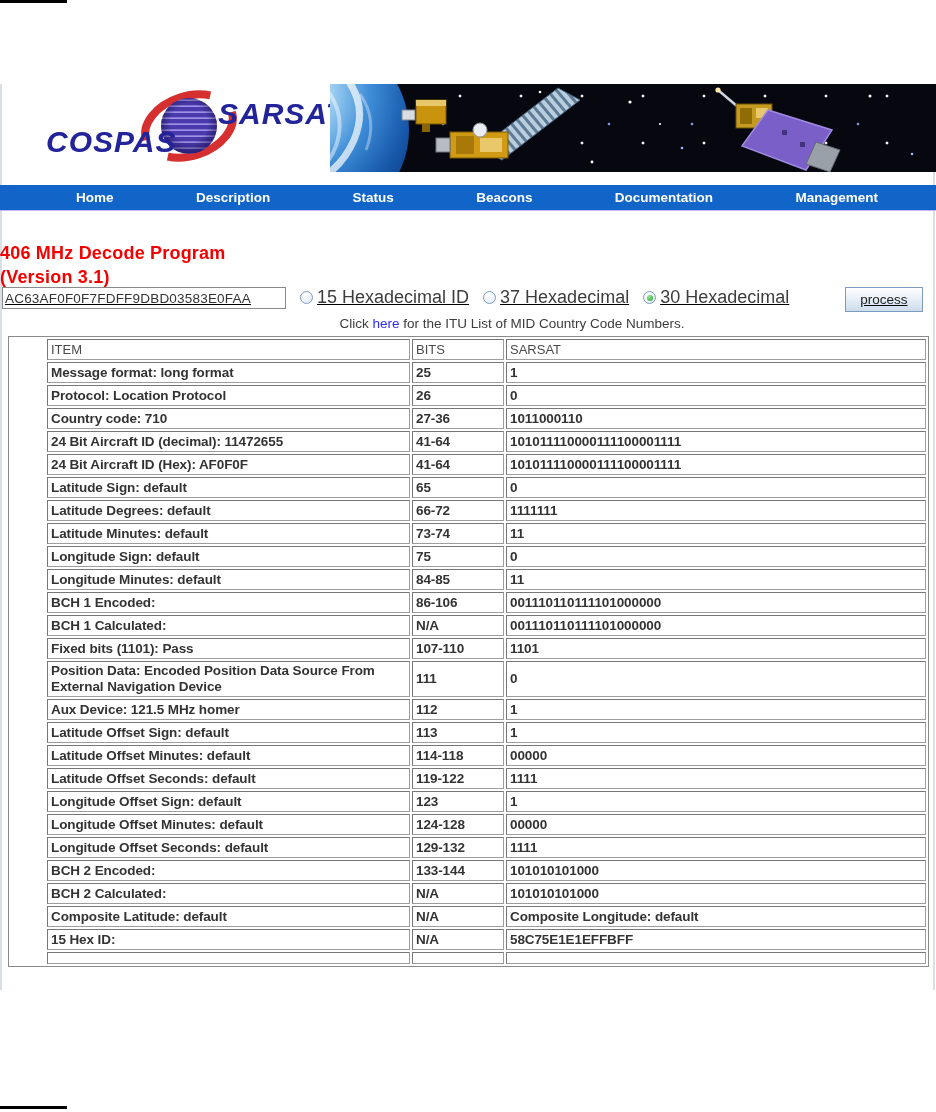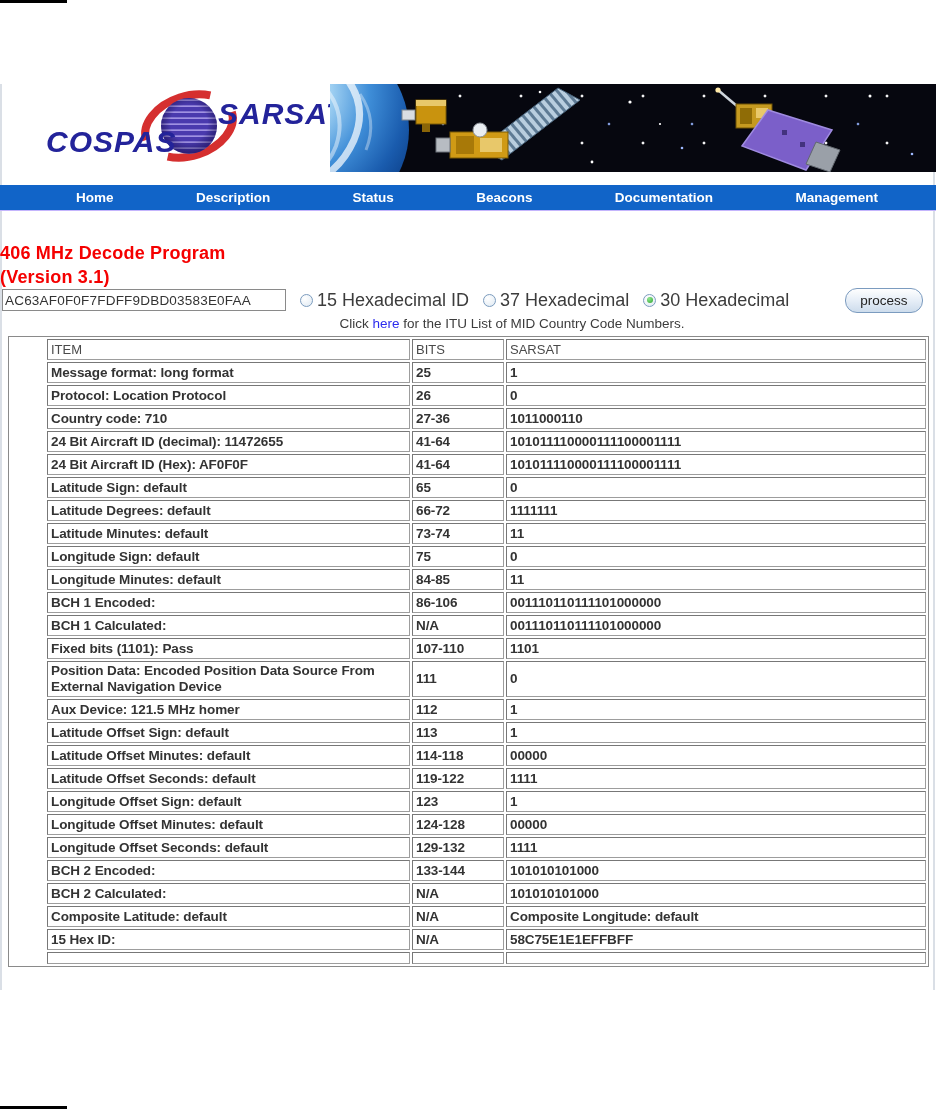--- a/index.html
+++ b/index.html
@@ -30,29 +30,29 @@
   .navbar{position:absolute;top:185px;left:0;width:936px;height:26px;background:var(--nav-blue,#1164C8);
           border-bottom:1px solid #c4b5fd;display:flex;align-items:center;justify-content:space-between;
           padding:0 58px 0 76px;box-sizing:border-box;}
   .nav-item{color:#fff;font-weight:bold;font-size:13.5px;text-decoration:none;cursor:pointer;}
 
   
   .title{position:absolute;top:213px;left:0;width:936px;text-align:left;
          font-weight:bold;font-size:18px;line-height:24px;color:var(--title-red,#F50000);letter-spacing:.2px;margin-top:28px;}
 
   
-  .controls{position:absolute;top:287px;left:2px;height:26px;display:flex;align-items:center;}
+  .controls{position:absolute;top:287px;left:2px;height:26px;display:flex;align-items:flex-start;text-decoration:underline;}
   .hex-input{width:278px;height:18px;border:1px solid #8a8a8a;font-family:"Liberation Sans",sans-serif;
              font-size:13.5px;color:#333;padding:1px 2px;letter-spacing:.2px;}
   .radio{display:flex;align-items:center;margin-left:14px;font-size:18px;color:#3c3c3c;cursor:pointer;white-space:nowrap;}
   .rb{width:13px;height:13px;border-radius:50%;border:1px solid #7C9CBE;box-sizing:border-box;
       background:radial-gradient(circle at 35% 30%,#ffffff,#dfe9f2);display:inline-block;margin-right:4px;position:relative;}
   .rb.on::after{content:"";position:absolute;left:2.5px;top:2.5px;width:6px;height:6px;border-radius:50%;
       background:radial-gradient(circle at 35% 30%,#8fe88f,var(--radio-green,#2FA32F));}
-  .process-btn{margin-left:56px;height:25px;padding:0 14px;border:1px solid #7B9BBF;border-radius:12px;
+  .process-btn{margin-left:56px;height:25px;padding:0 14px;border:1px solid #7B9BBF;border-radius:0;
       background:linear-gradient(#FEFEFE,#E6EEF7 50%,#CDDCEC);font-family:"Liberation Sans",sans-serif;
       font-size:13.5px;color:#222;cursor:pointer;}
 
   .itu-note{position:absolute;top:316px;left:0;width:936px;text-align:center;font-size:13.5px;color:#3c3c3c;margin-left:44px;}
   .itu-note a{color:var(--link-blue,#2B2BEE);text-decoration:none;cursor:pointer;}
 
   
   .decode-table{position:absolute;top:336px;left:8px;width:921px;border-collapse:separate;border-spacing:2px;
       border:1px solid var(--table-border,#8A8A8A);table-layout:fixed;background:#fff;padding-left:36px;}
   .decode-table th,.decode-table td{border:1px solid;border-color:#777 #9d9d9d #9d9d9d #777;

